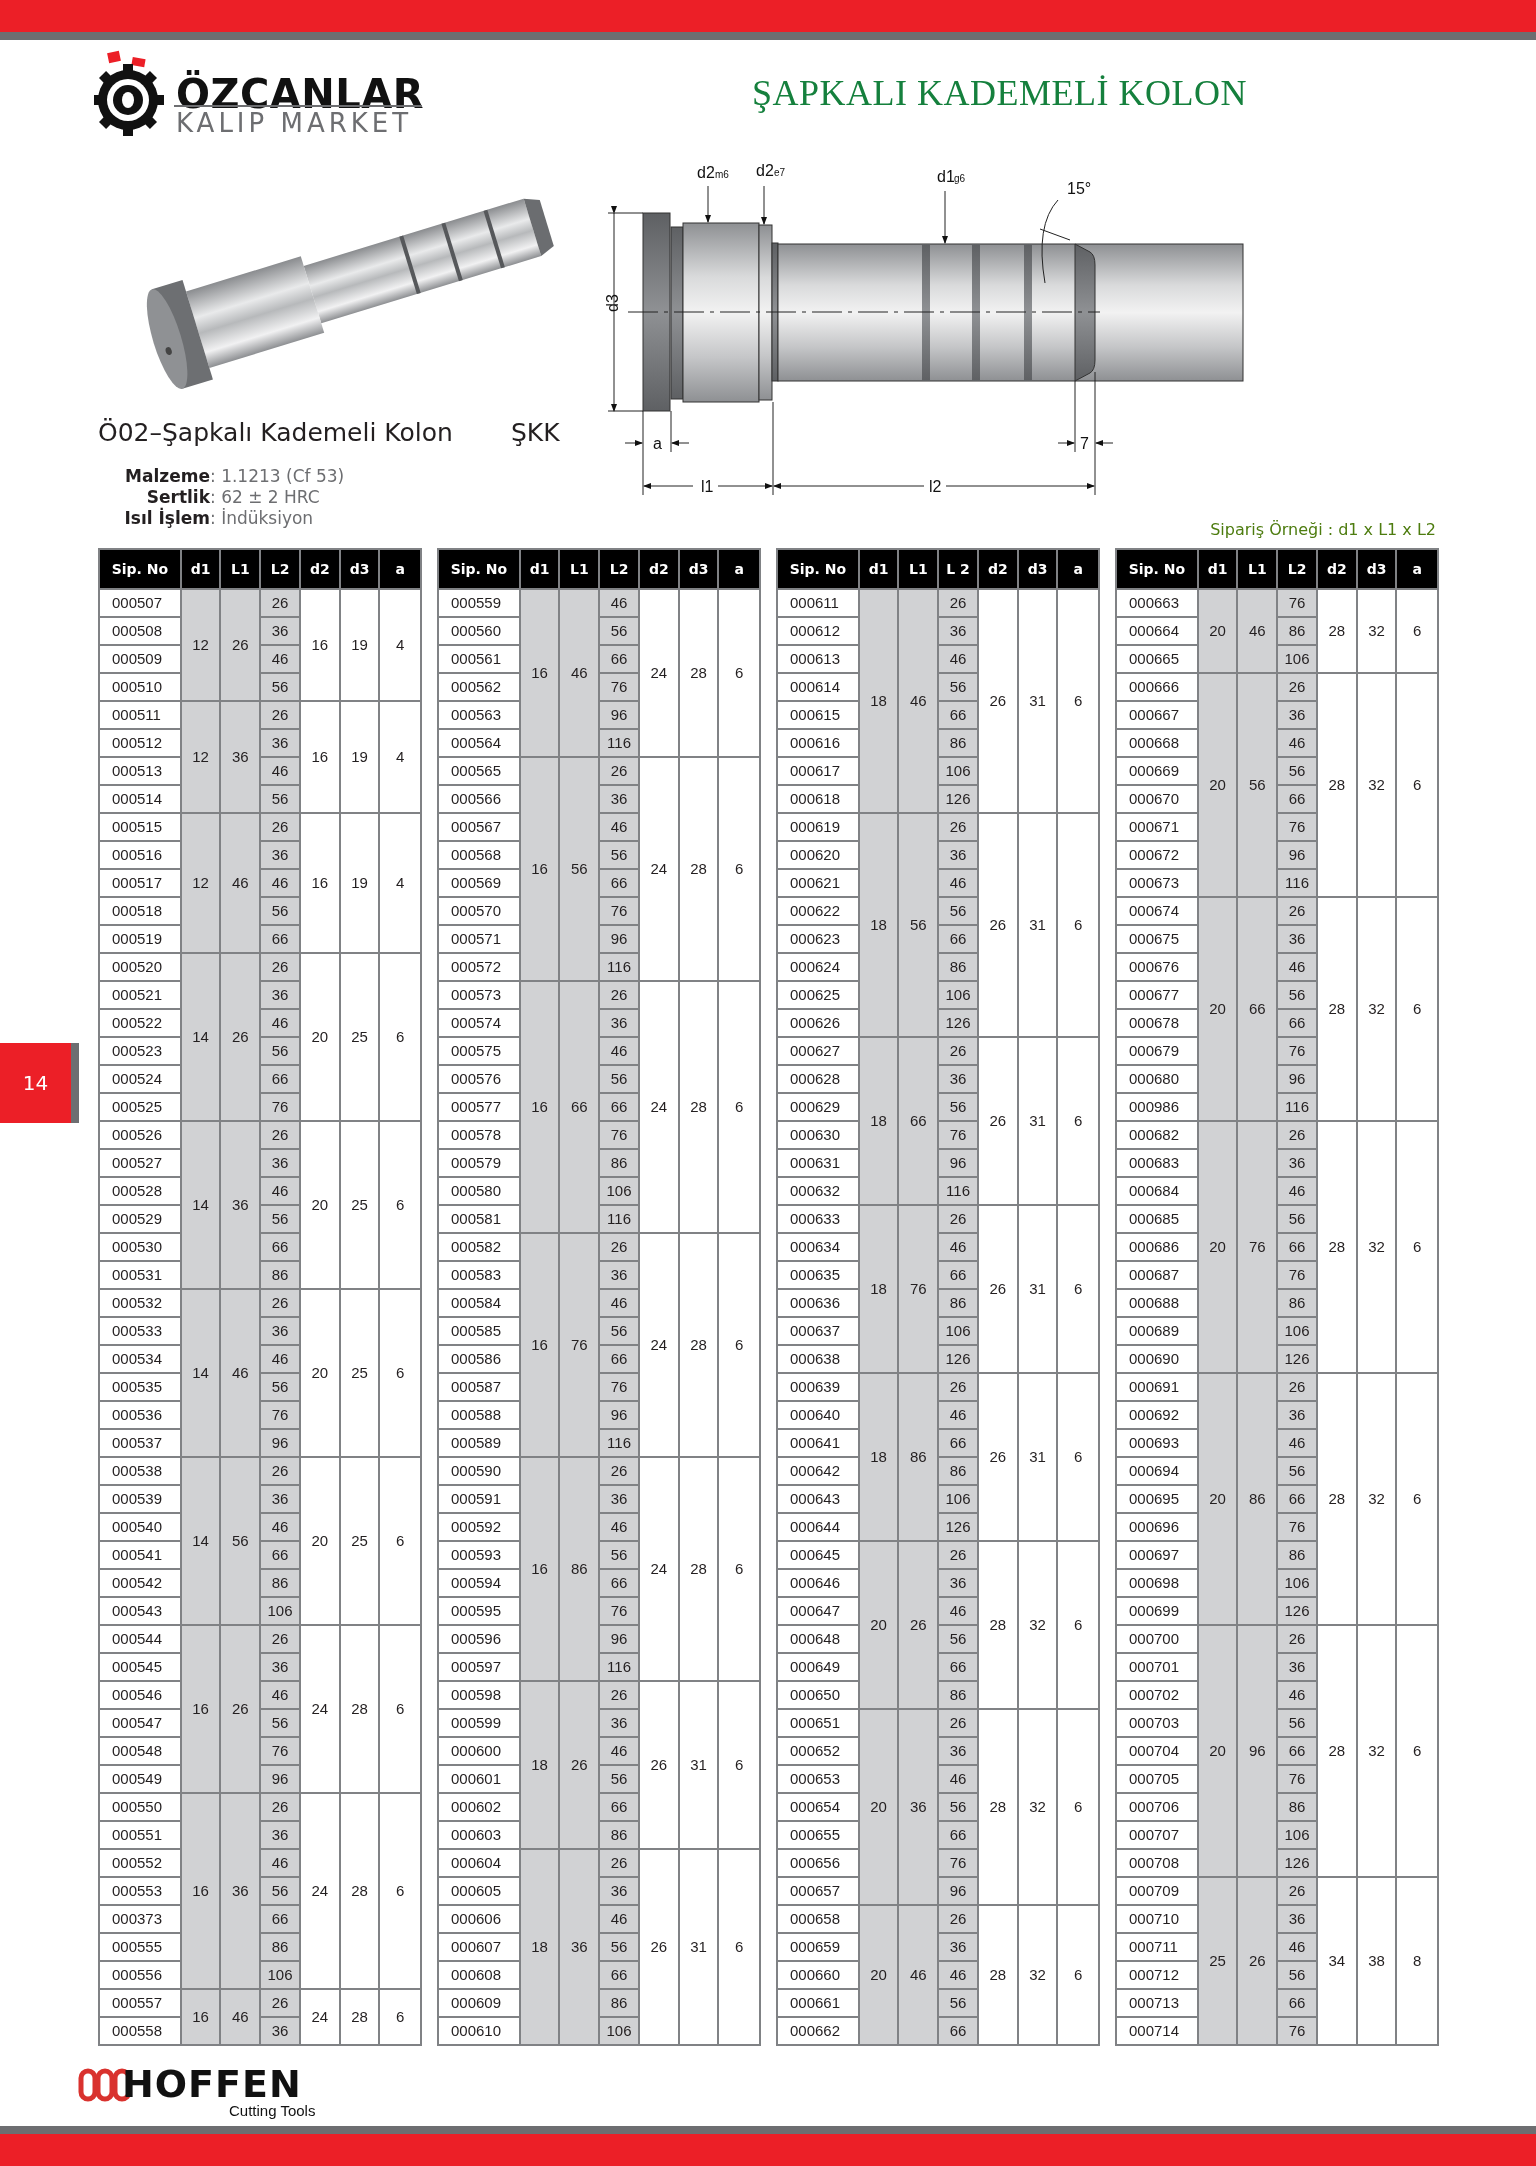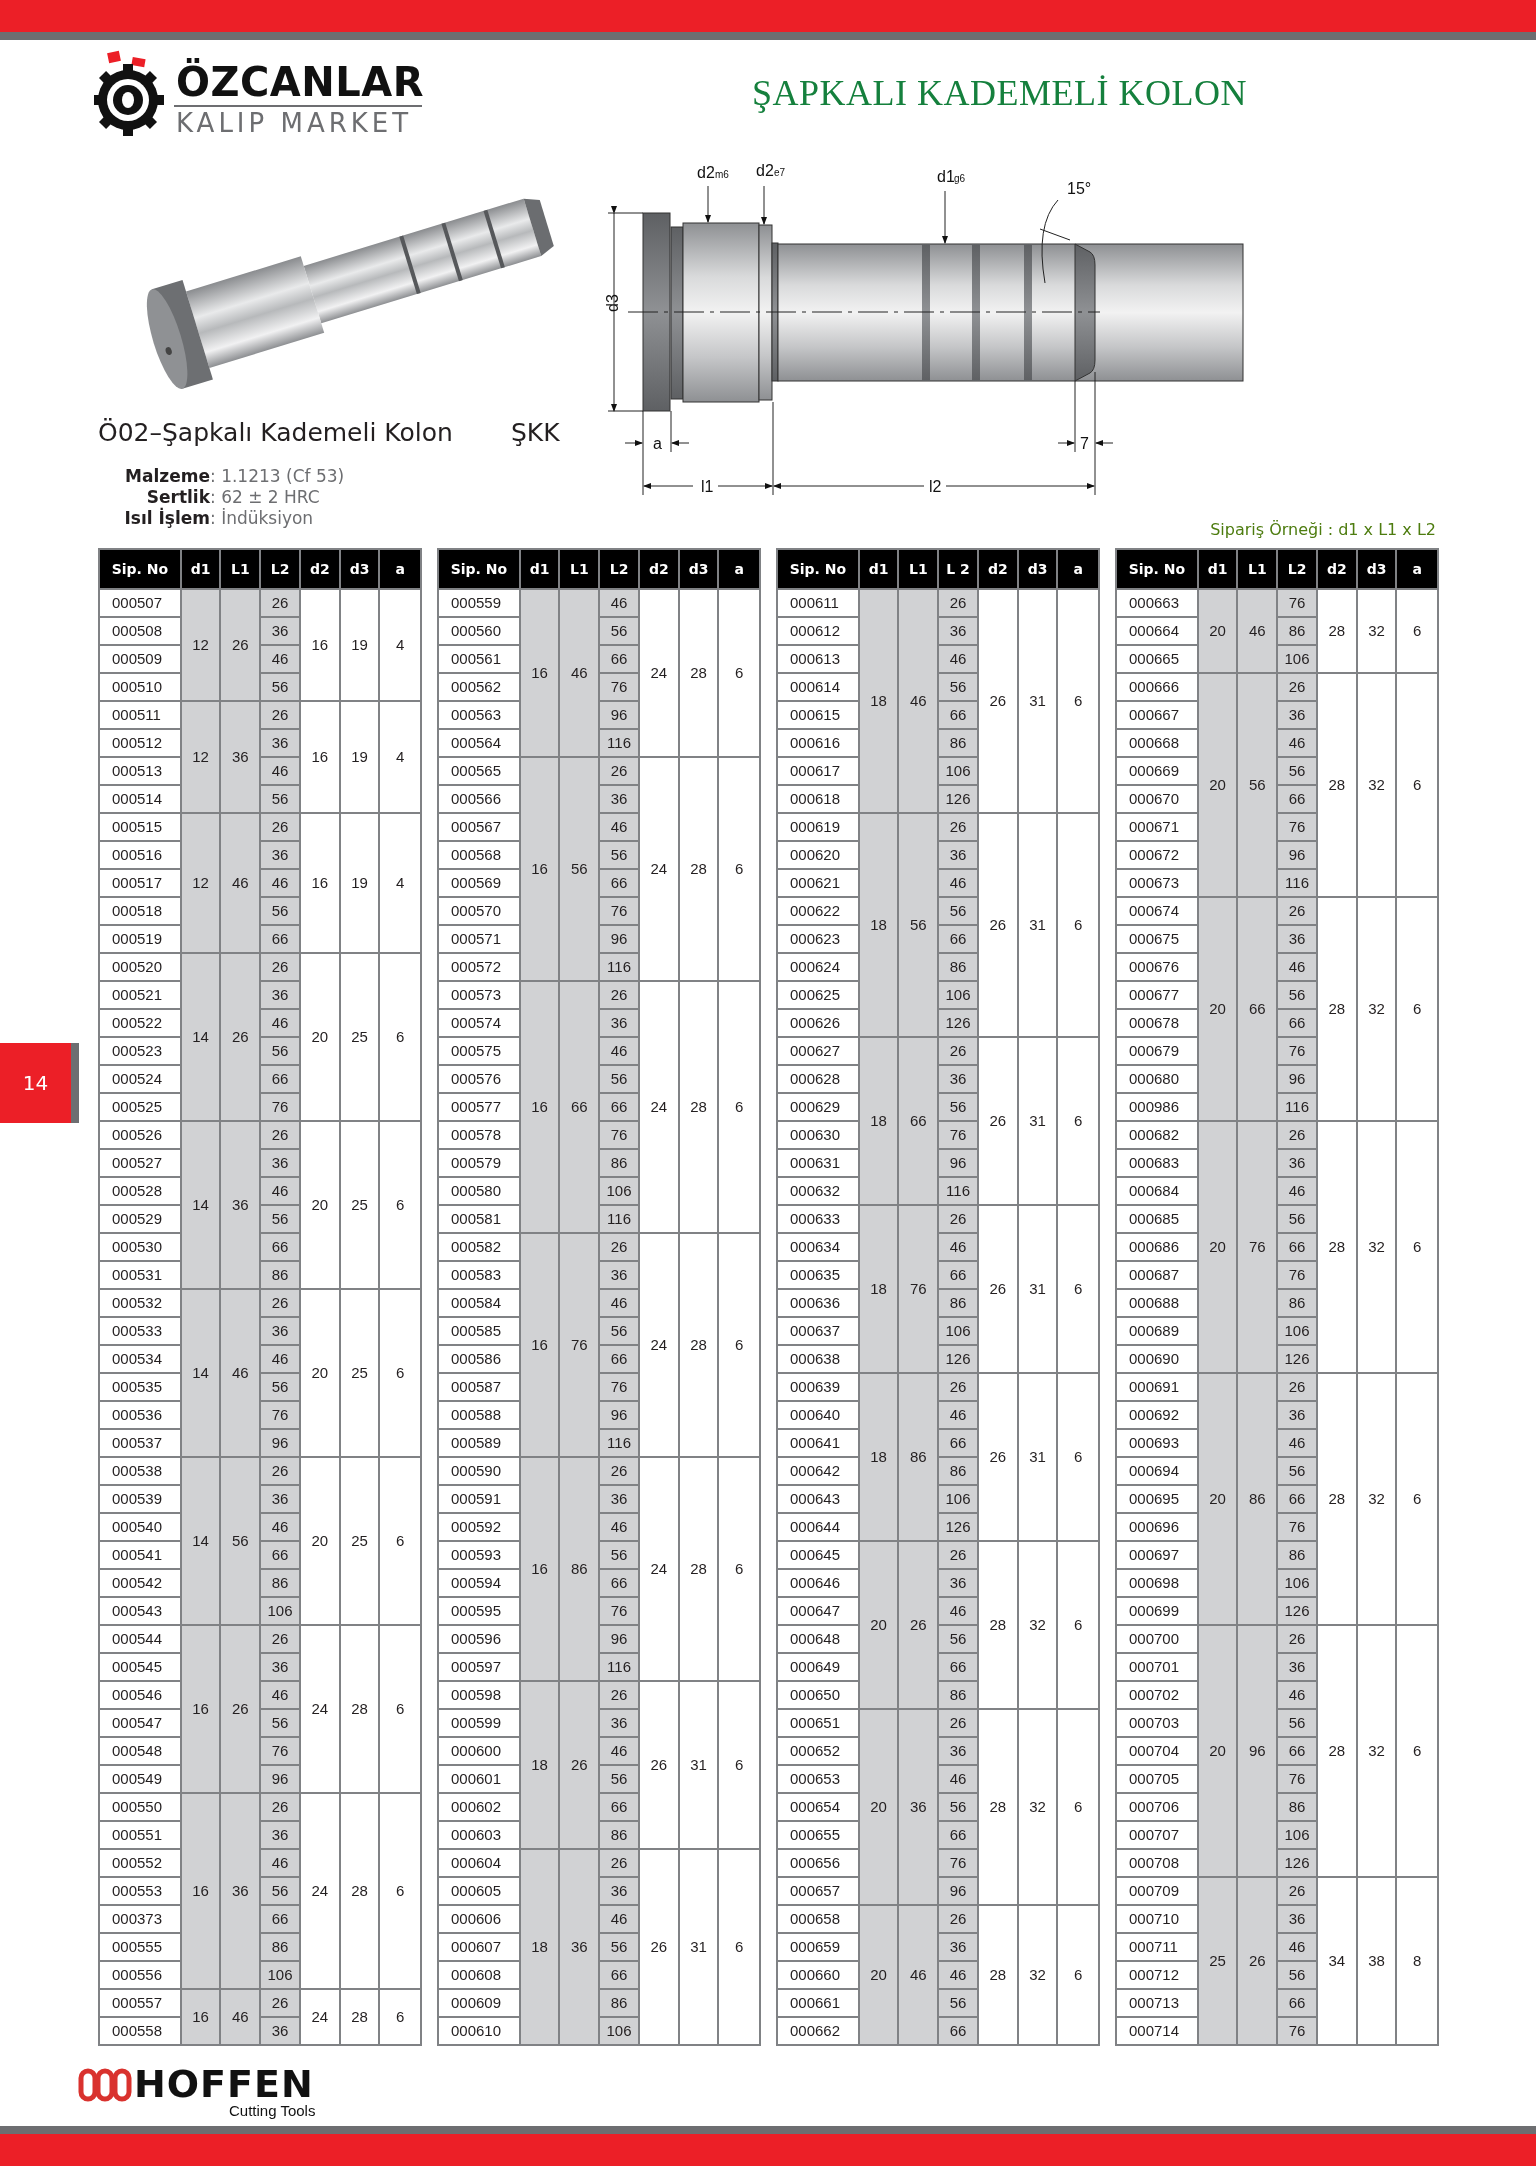--- a/index.html
+++ b/index.html
@@ -7,21 +7,21 @@
   body { position: relative; font-family: "DejaVu Sans", sans-serif; color: #231f20; }
 
   .top-red { position: absolute; left: 0; top: 0; width: 1536px; height: 32px; background: #ec1f27; }
   .top-gray { position: absolute; left: 0; top: 32px; width: 1536px; height: 8px; background: #6d6e71; }
   .bot-gray { position: absolute; left: 0; top: 2126px; width: 1536px; height: 8px; background: #6d6e71; }
   .bot-red { position: absolute; left: 0; top: 2134px; width: 1536px; height: 32px; background: #ec1f27; }
 
   
   .logo { position: absolute; left: 94px; top: 50px; width: 330px; height: 90px; }
   .logo svg.gear { position: absolute; left: 0; top: 0; }
-  .logo .brand { position: absolute; left: 82px; top: 8px; font-family: "DejaVu Sans", sans-serif; font-weight: bold; font-size: 40px; letter-spacing: 0.5px; color: #111; line-height: 48px; }
+  .logo .brand { position: absolute; left: 82px; top: 20px; font-family: "DejaVu Sans", sans-serif; font-weight: bold; font-size: 40px; letter-spacing: 0.5px; color: #111; line-height: 48px; }
   .logo .rule { position: absolute; left: 80px; top: 55px; width: 248px; height: 2px; background: #6d6e71; }
   .logo .sub { position: absolute; left: 82px; top: 58px; font-family: "DejaVu Sans", sans-serif; font-size: 26px; letter-spacing: 4px; color: #6d6e71; line-height: 30px; }
 
   .page-title { position: absolute; left: 752px; top: 72px; font-family: Liberation Serif, serif; font-size: 36px; color: #15803d; letter-spacing: 0.5px; }
 
   
   .photo { position: absolute; left: 110px; top: 160px; width: 460px; height: 245px; }
 
   
   .drawing { position: absolute; left: 600px; top: 140px; width: 850px; height: 370px; }
@@ -51,21 +51,21 @@
   table.spec col.c-sip { width: 82px; }
   table.spec col.c-n { width: 40px; }
   table.spec col.c-a { width: 42px; }
   #table-1 { left: 98px; }
   #table-2 { left: 437px; }
   #table-3 { left: 776px; }
   #table-4 { left: 1115px; }
 
   
   .hoffen { position: absolute; left: 78px; top: 2066px; width: 260px; height: 56px; }
-  .hoffen .word { position: absolute; left: 56px; top: -4px; font-family: "DejaVu Sans", sans-serif; font-weight: bold; font-size: 38px; color: #111; letter-spacing: 1px; }
+  .hoffen .word { position: absolute; left: 44px; top: -4px; font-family: "DejaVu Sans", sans-serif; font-weight: bold; font-size: 38px; color: #111; letter-spacing: 1px; }
   .hoffen .tag { position: absolute; left: 151px; top: 36px; font-family: "Liberation Sans", sans-serif; font-size: 15px; color: #111; }
 </style>
 </head>
 <body>
 
 <div class="top-red"></div>
 <div class="top-gray"></div>
 
 <div class="logo">
   <svg class="gear" width="76" height="90" viewBox="0 0 76 90">

